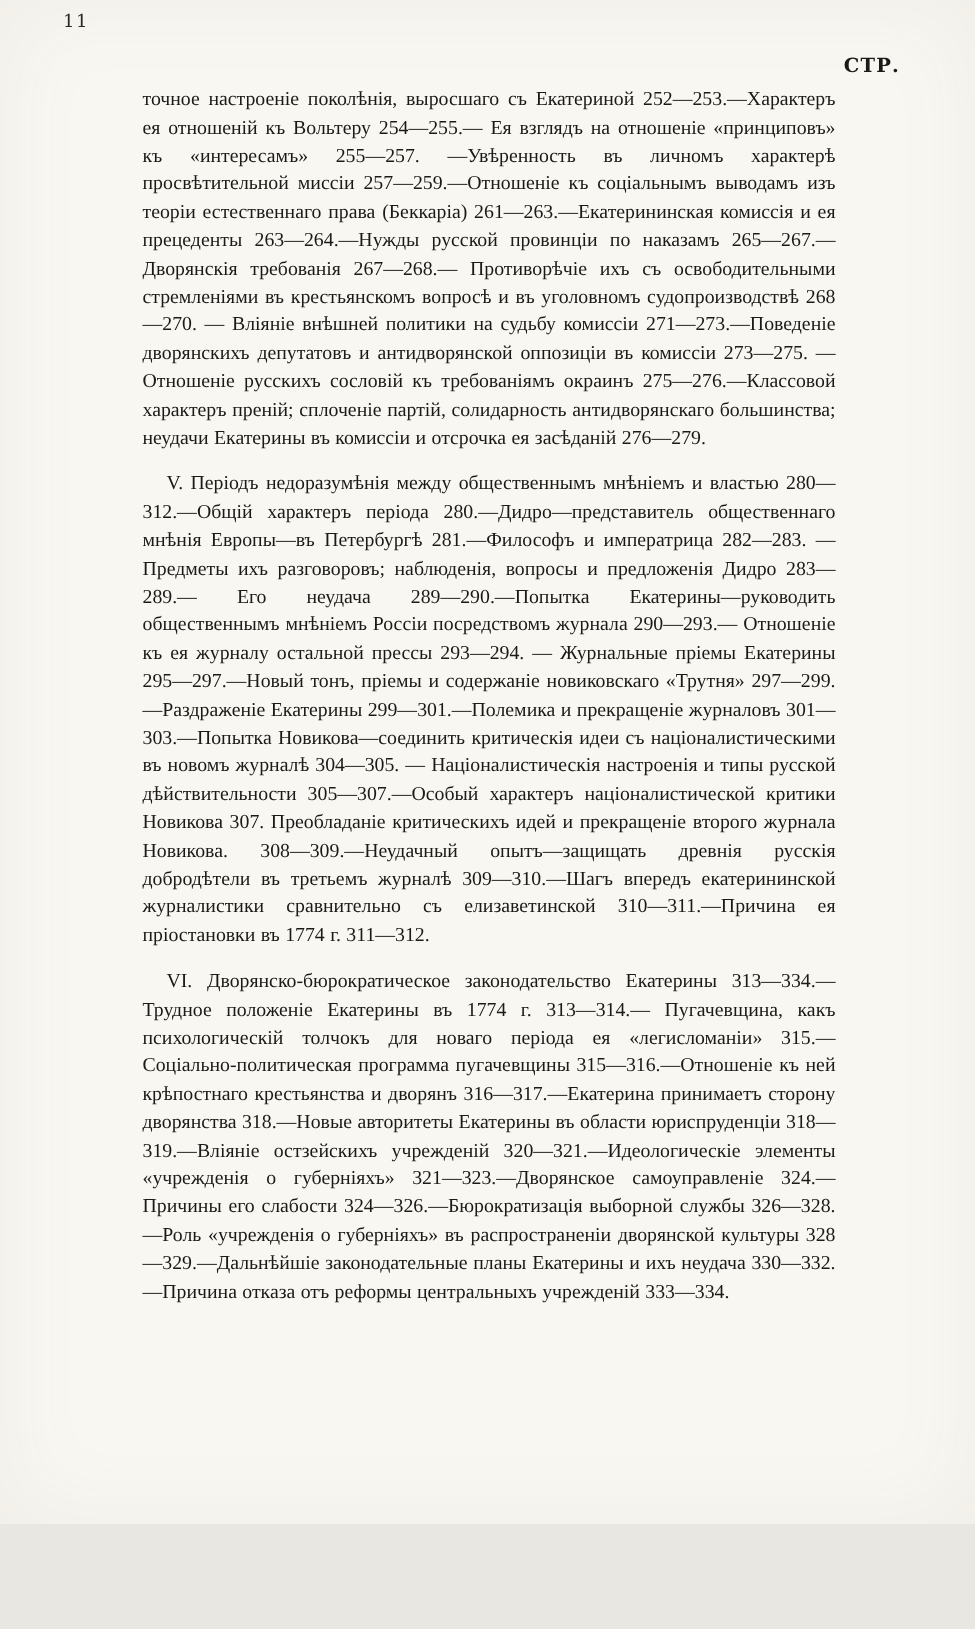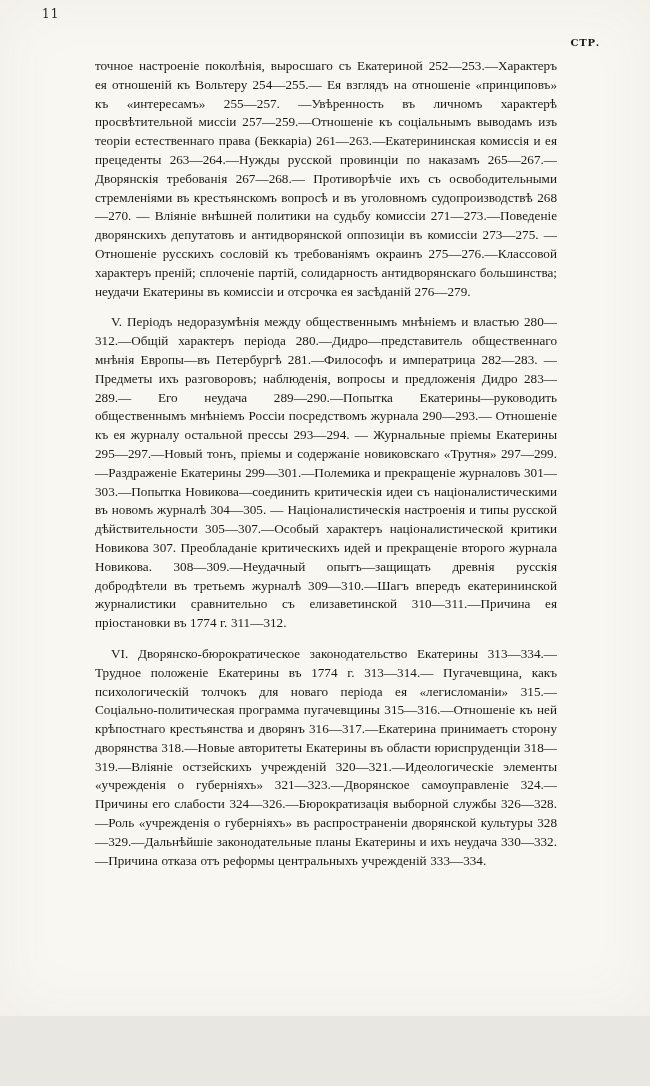--- a/index.html
+++ b/index.html
@@ -23,21 +23,21 @@
     top: 7px;
     left: 42px;
     font-size: 12px;
     letter-spacing: 1px;
     color: #2a2824;
   }
   .col-header {
     position: absolute;
     top: 37px;
     right: 50px;
-    font-size: 10px;
+    font-size: 13px;
     font-weight: bold;
     letter-spacing: 0.8px;
     color: #1c1a18;
   }
   .text-block {
     position: absolute;
     top: 57px;
     left: 95px;
     width: 462px;
     font-size: 13.2px;

